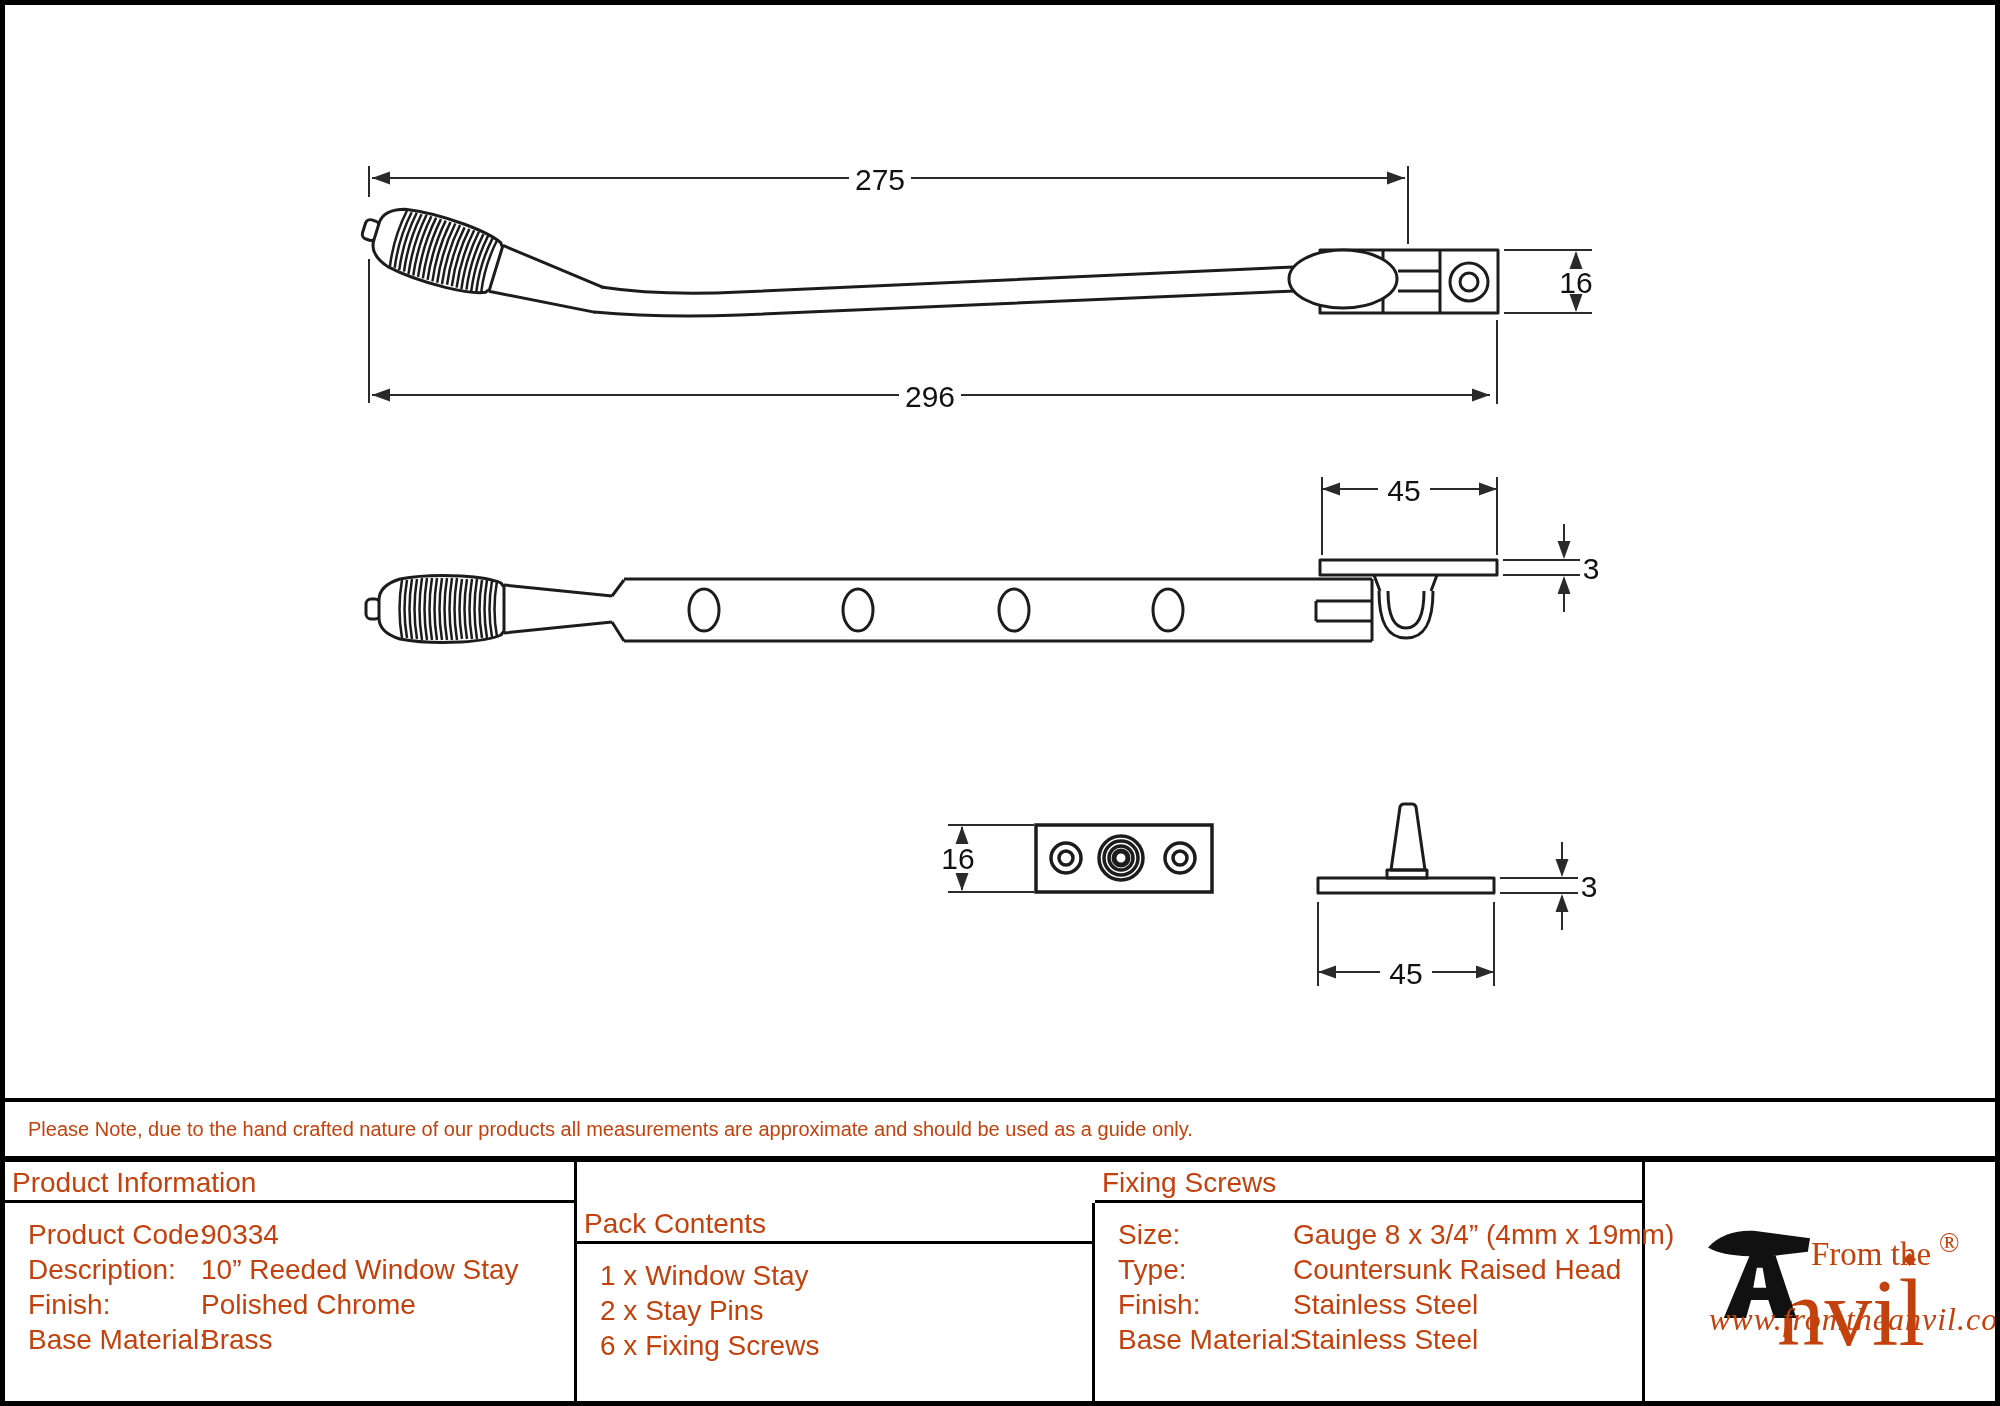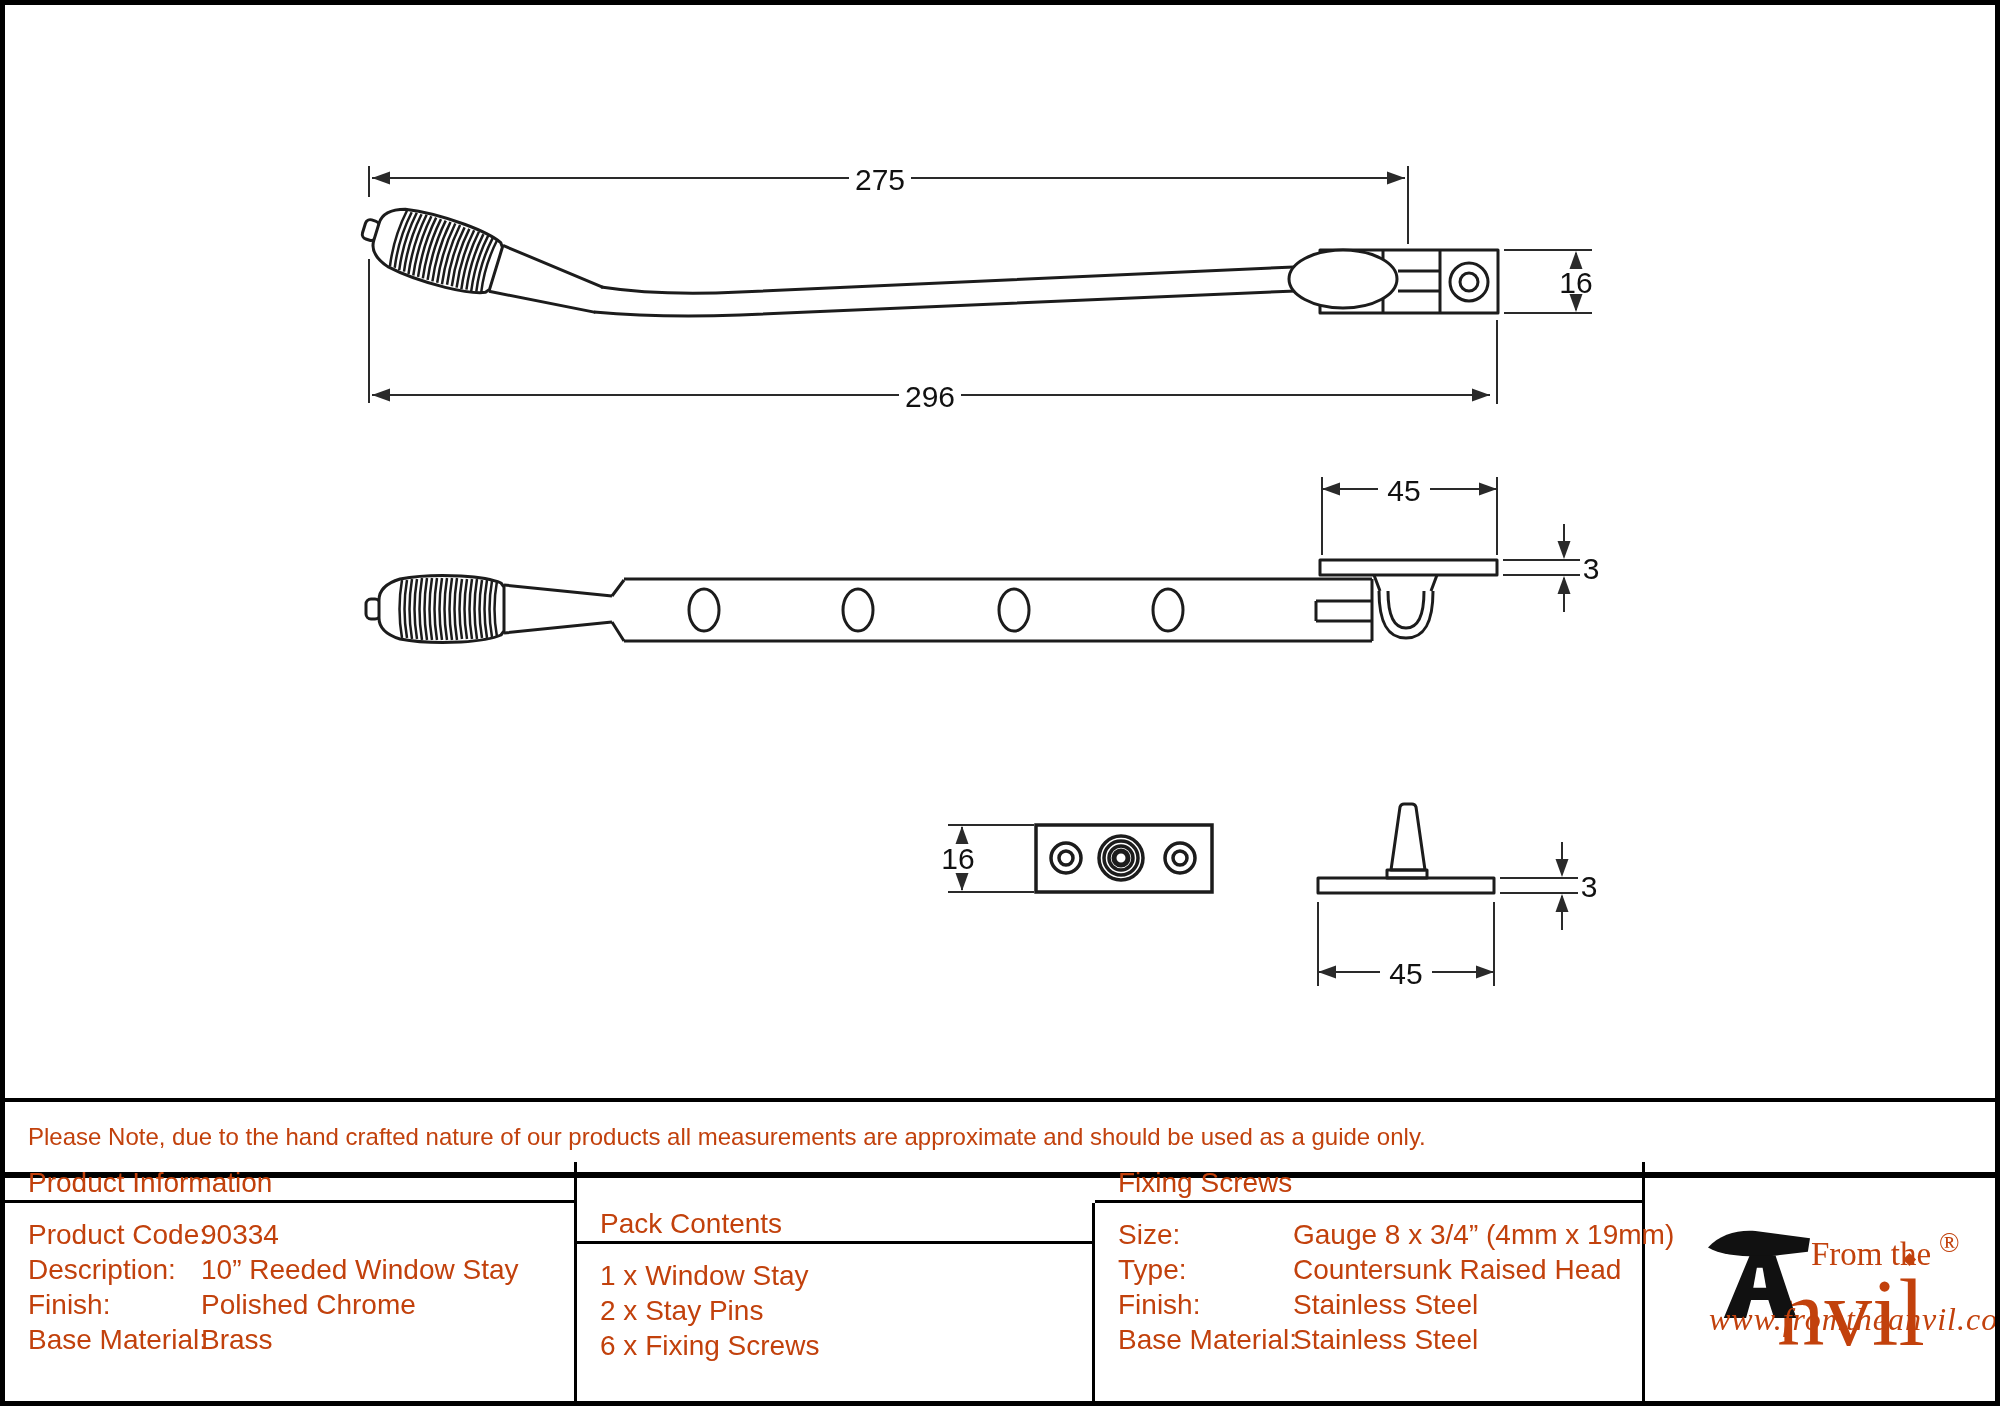--- a/index.html
+++ b/index.html
@@ -13,43 +13,43 @@
     color:#c2410c;
     overflow:hidden;
   }
   svg text{
     font-family:"Liberation Sans", sans-serif;
     font-size:30px;
     fill:#111;
   }
   .drawing{position:absolute;left:0;top:0;}
   .note-row{
-    position:absolute;left:0;right:0;top:1093px;height:80px;
+    position:absolute;left:0;right:0;top:1093px;height:64px;
     border-top:4px solid #000;border-bottom:6px solid #000;
     box-sizing:border-box;
     display:flex;align-items:center;
     padding-left:23px;
-    font-size:24px;
+    font-size:20px;
   }
   .info-table{
     position:absolute;left:0;right:0;top:1157px;bottom:0;
     display:flex;
   }
   .col{position:relative;box-sizing:border-box;}
   .col-divider{border-right:3px solid #000;}
   .col1{width:572px;}
   .col2{width:518px;margin-top:41px;}
   .col3{width:550px;}
   .col-logo{flex:1;}
   .col-header{
     height:41px;
     border-bottom:3px solid #000;
     box-sizing:border-box;
     font-size:28px;
-    padding:5px 0 0 23px;
+    padding:5px 0 0 7px;
   }
   .col-body{padding:14px 0 0 23px;font-size:28px;line-height:35px;}
   .kv{white-space:nowrap;}
   .kv .k{display:inline-block;}
   .col1 .k{width:173px;}
   .col3 .k{width:175px;}
   .logo{position:absolute;inset:0;}
   .anvil-glyph{position:absolute;left:60px;top:64px;z-index:2;}
   .from-the{
     position:absolute;left:166px;top:74px;

